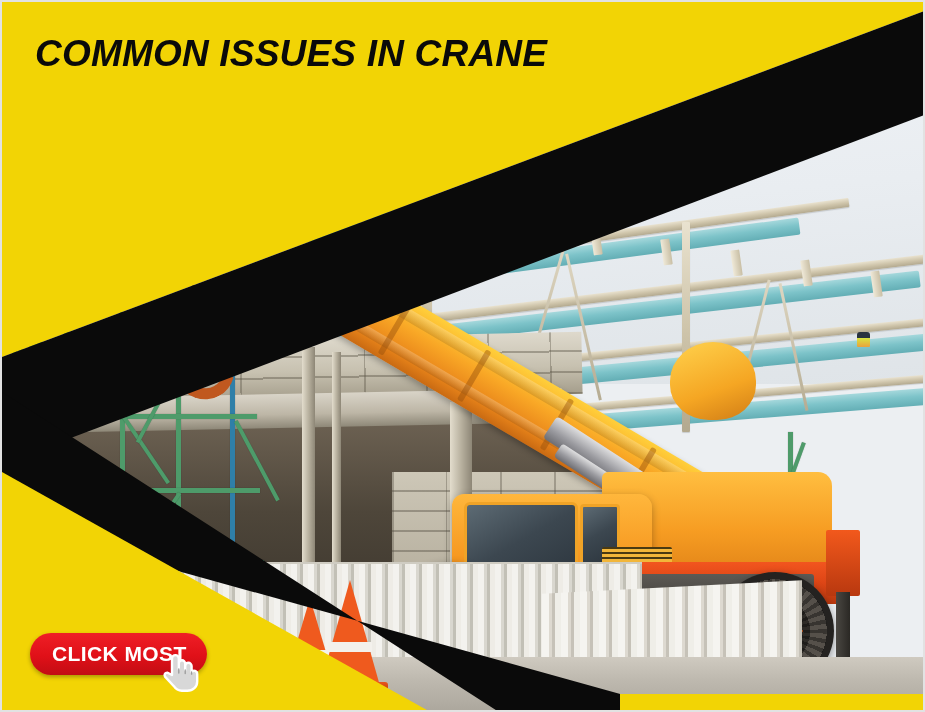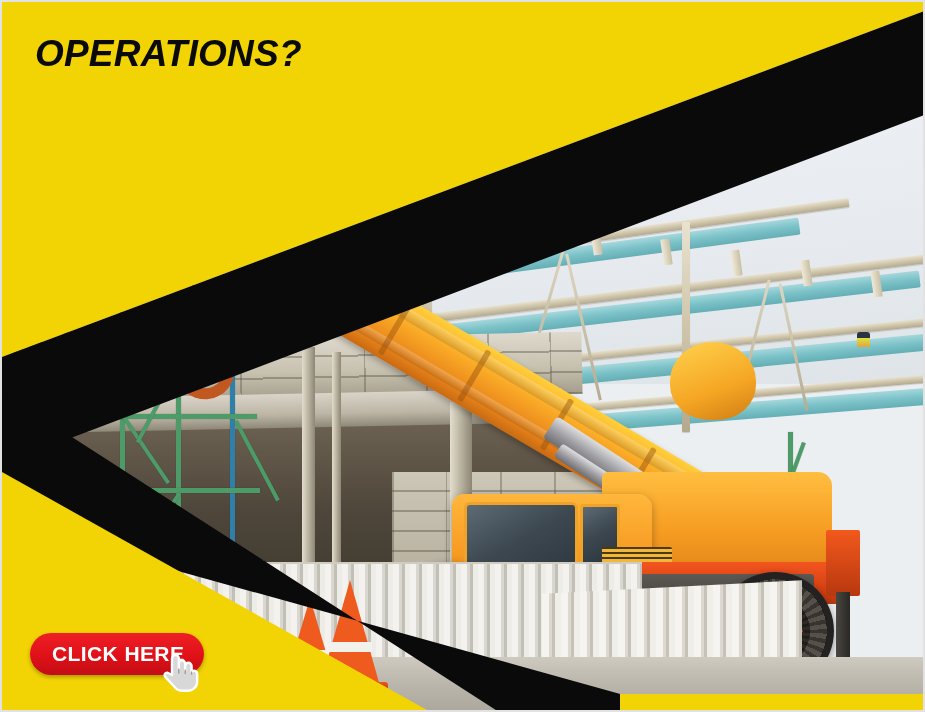--- a/index.html
+++ b/index.html
@@ -378,25 +378,25 @@
 
     <polygon points="0,462 0,712 40,712 618,400" fill="#0A0A0A" opacity="0"></polygon>
     <polygon points="0,390 0,520 690,712 500,712" fill="#0A0A0A"></polygon>
 
     <polygon points="0,470 432,712 0,712" fill="#F2D405"></polygon>
 
     <rect x="618" y="692" width="307" height="20" fill="#F2D405"></rect>
   </svg>
 
   <div class="headline">
-    <div>OPERATIONS?</div>
+    <div>COMMON ISSUES IN CRANE</div>
   </div>
 
   <div class="cta">
-    <span class="cta-label">CLICK HERE</span>
+    <span class="cta-label">CLICK MOST</span>
     <svg class="cursor-ico" viewBox="0 0 40 44">
       <g fill="#d8d8d8" stroke="#ffffff" stroke-width="2.4" stroke-linejoin="round">
         <path d="M12 26 V9.5a3.4 3.4 0 0 1 6.8 0 V20
                  V14.5a3.2 3.2 0 0 1 6.4 0 V21
                  V17a3.2 3.2 0 0 1 6.4 0 V23
                  a3.1 3.1 0 0 1 5.6 1.9 v7.6
                  c0 5.3-4.2 9.3-9.9 9.3 h-5.4
                  c-3.7 0-6.1-1.6-8-4.6 L5 27.6
                  c-1.2-2 .3-4.2 2.6-3.9 z"></path>
       </g>

